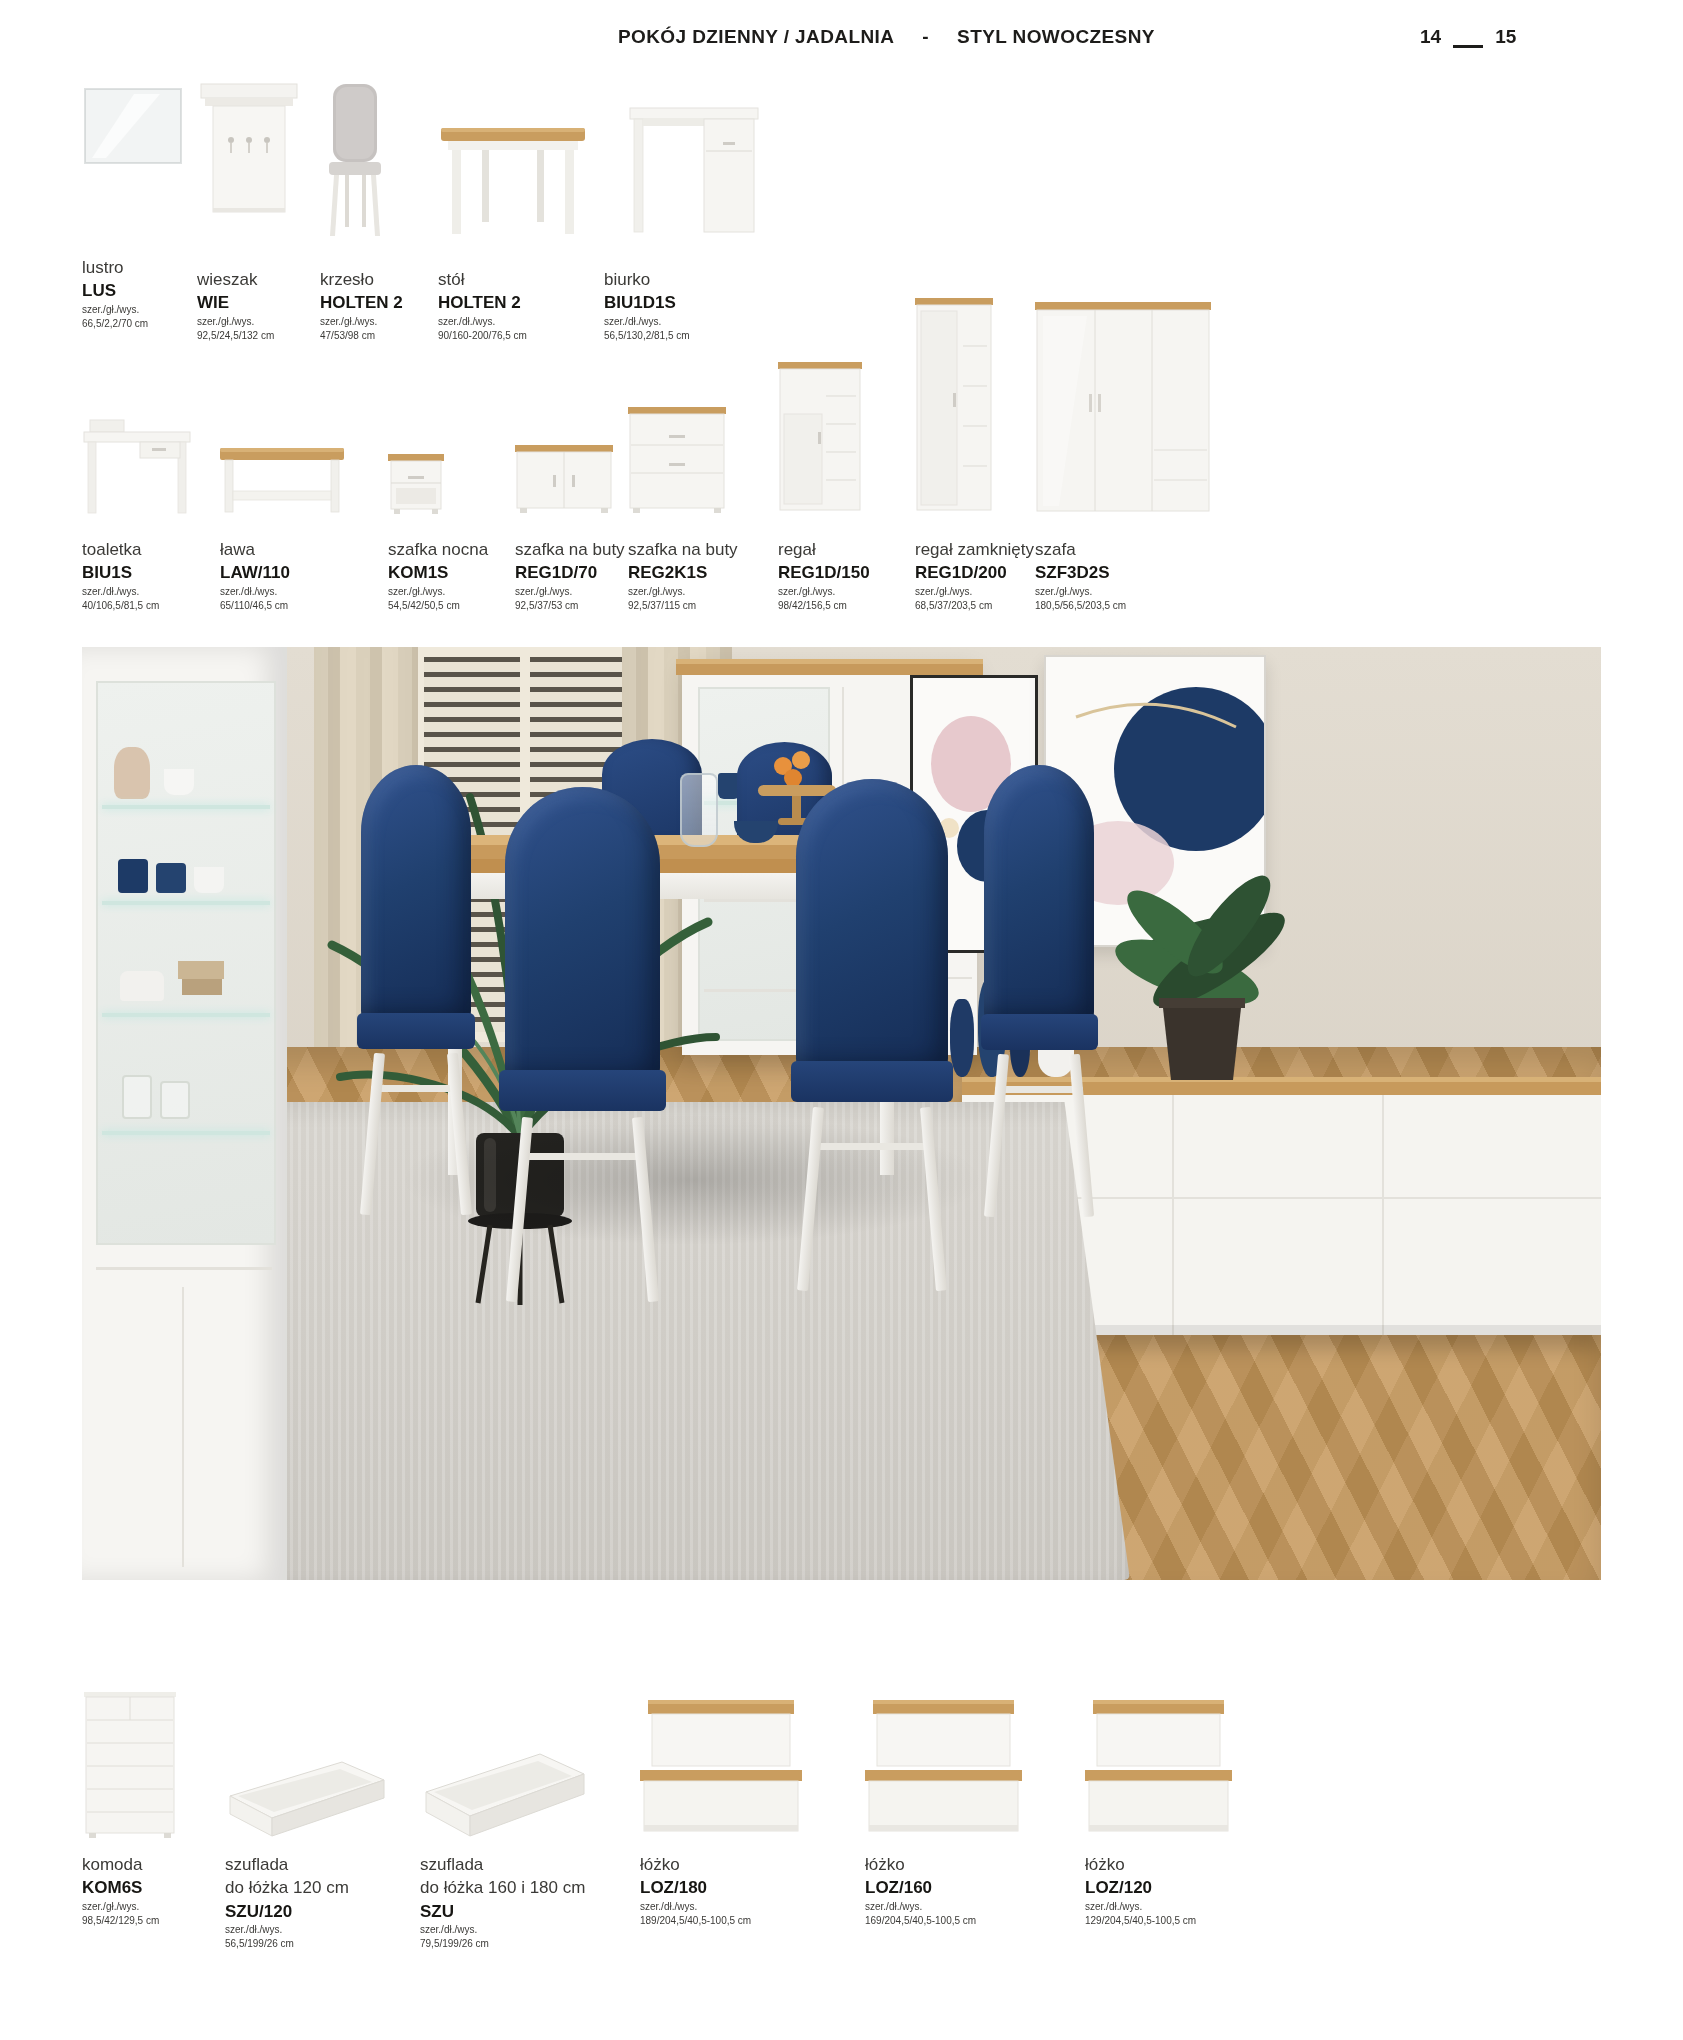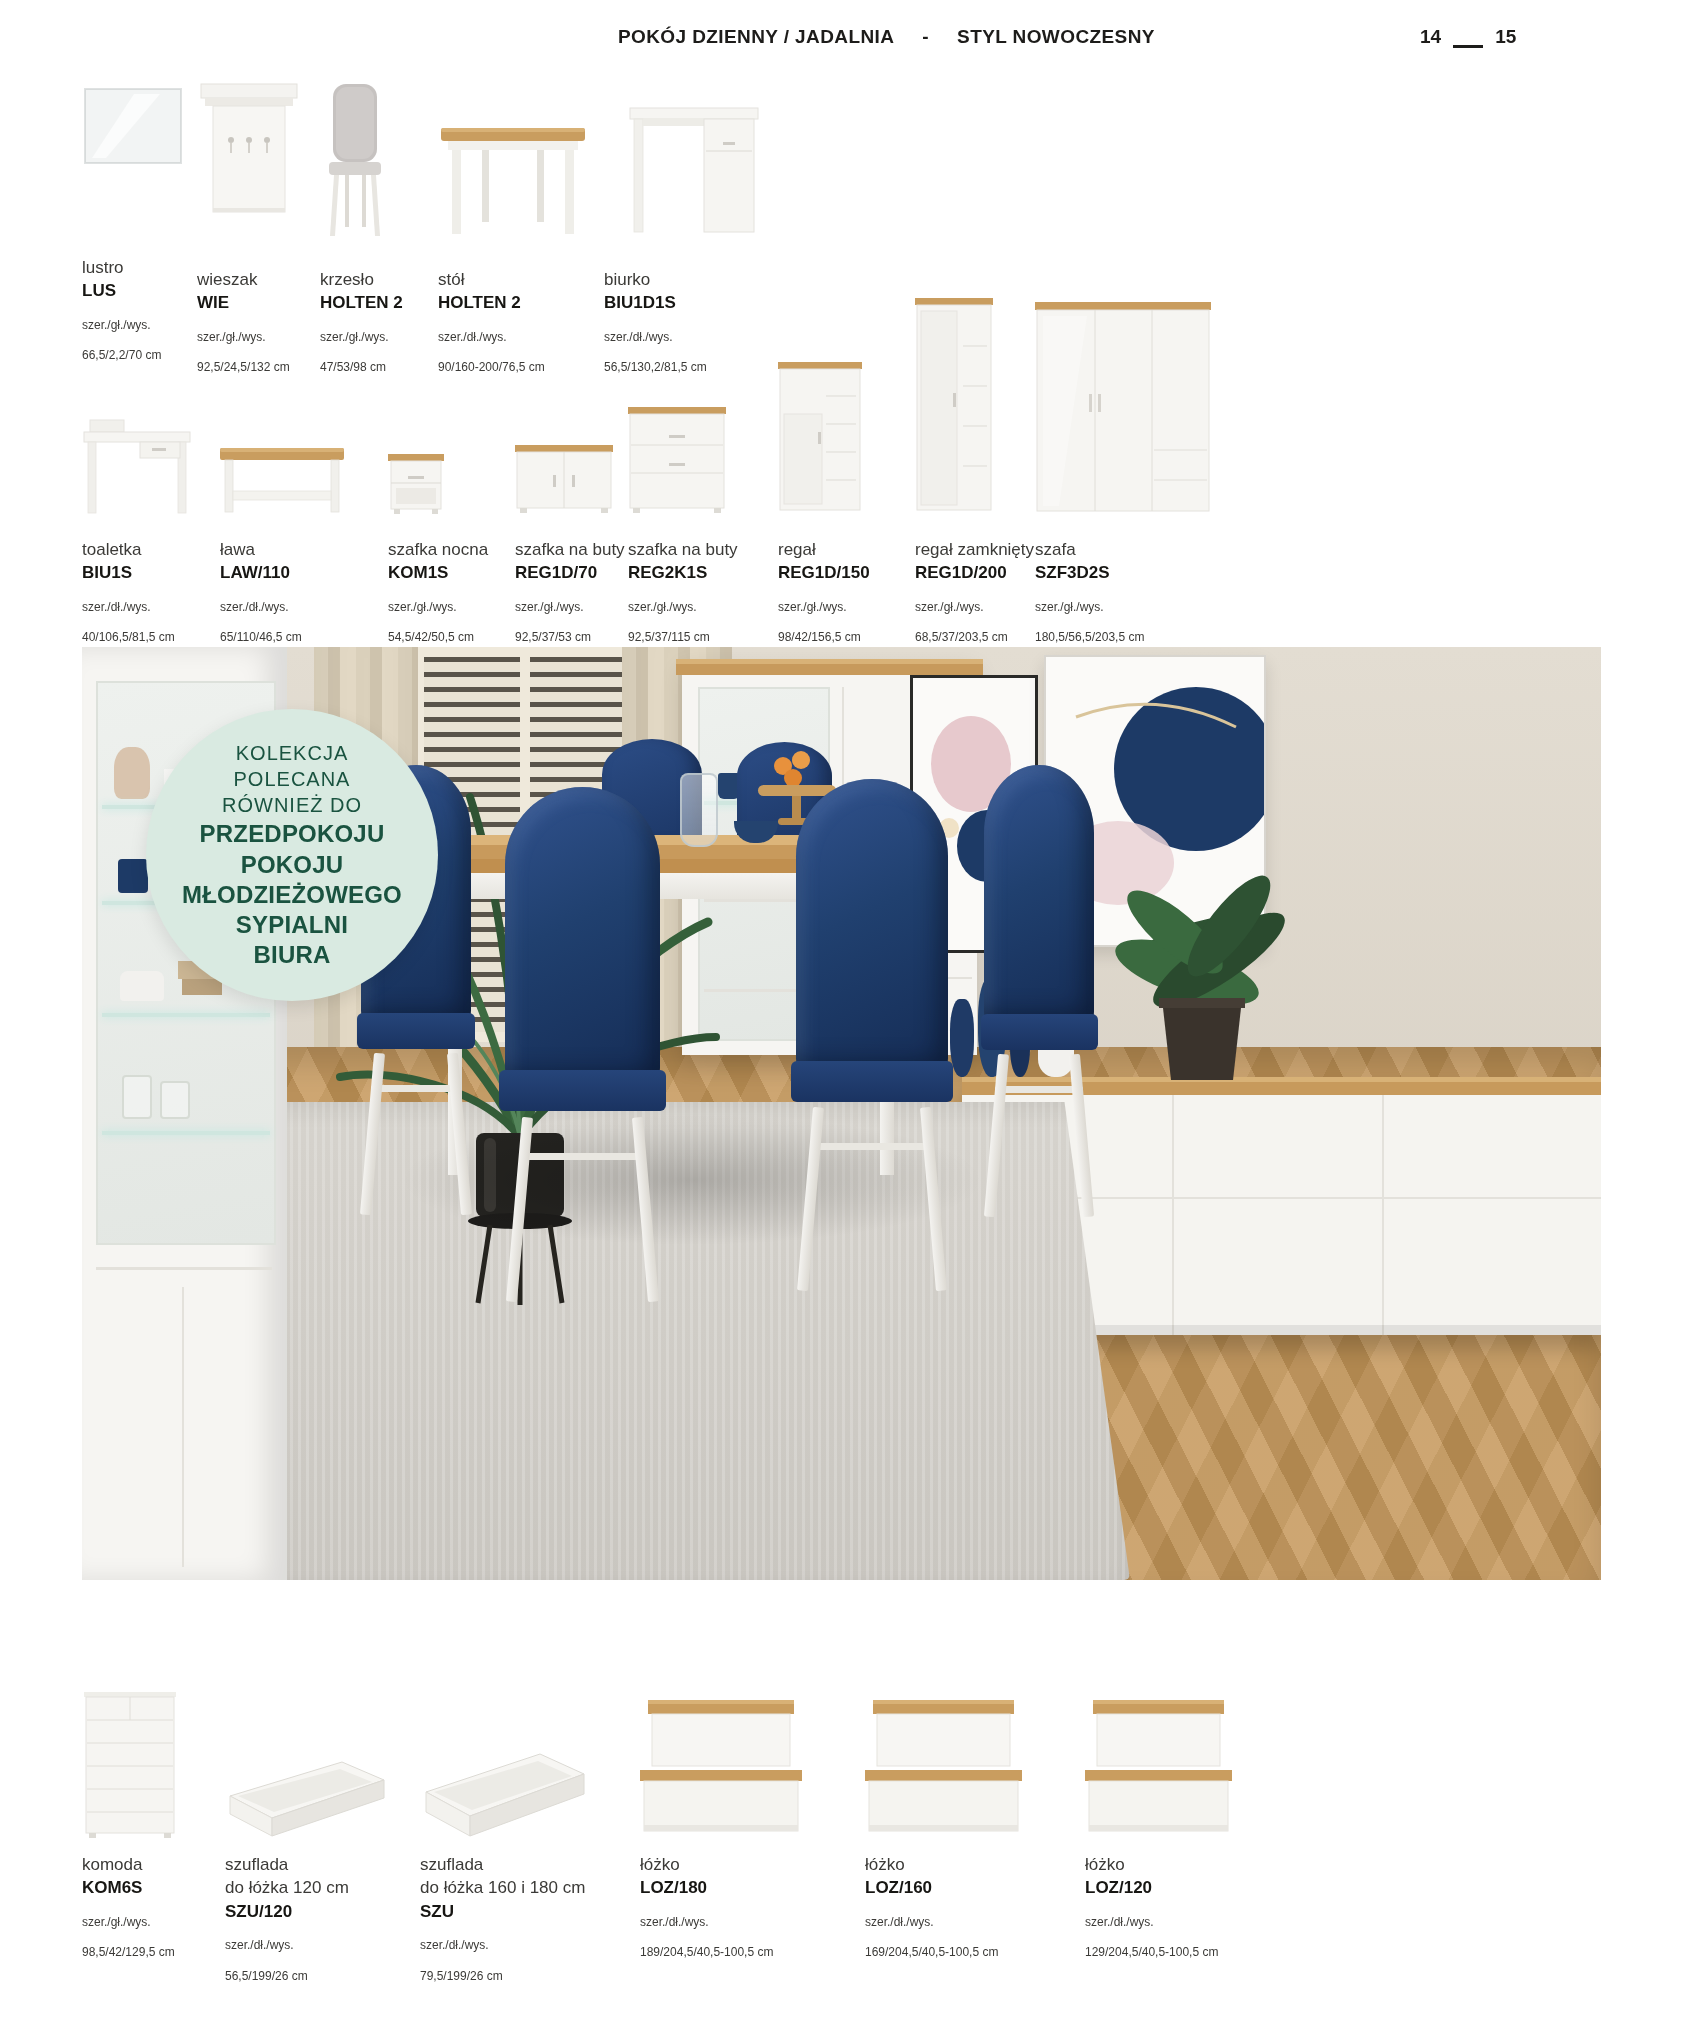--- a/index.html
+++ b/index.html
@@ -11,21 +11,21 @@
   .hdr{position:absolute;top:26px;left:618px;display:flex;gap:28px;
        font-size:19px;font-weight:bold;color:#1d1c1a;letter-spacing:.4px;white-space:nowrap;}
   .pgnums{position:absolute;top:26px;left:1420px;display:flex;align-items:flex-end;gap:12px;
           font-size:19px;font-weight:bold;color:#1d1c1a;}
   .pgline{width:30px;height:3px;background:#1d1c1a;margin-top:8px;}
 
   
   .card{position:absolute;white-space:nowrap;line-height:1.38;}
   .card .nm{font-size:17px;color:#3b3a37;}
   .card .cd{font-size:17px;font-weight:bold;color:#171613;}
-  .card .dl,.card .dv{font-size:12px;color:#3b3a37;margin-top:14px;}
+  .card .dl,.card .dv{font-size:10px;color:#3b3a37;}
   .thumb{position:absolute;}
   .thumb svg{display:block;width:100%;height:100%;}
 
   
   .photo{position:absolute;left:82px;top:647px;width:1519px;height:933px;overflow:hidden;
          background:linear-gradient(180deg,#e3ddd2 0%,#d9d2c6 60%,#d4ccbf 100%);}
   .floor{position:absolute;left:0;top:400px;width:1519px;height:533px;
          background:
            repeating-linear-gradient(63deg,rgba(255,255,255,.10) 0 26px,rgba(0,0,0,.07) 26px 52px),
            repeating-linear-gradient(-63deg,#c89c62 0 34px,#bd9155 34px 68px);
@@ -485,30 +485,20 @@
         <div class="abs" style="left:84px;top:296px;width:40px;height:16px;background:#b9a17d"></div>
         <div class="shelfline" style="left:4px;top:330px;width:168px"></div>
         <div class="abs" style="left:24px;top:392px;width:26px;height:40px;border:2px solid #d6dbd4;border-radius:4px;background:rgba(255,255,255,.4)"></div>
         <div class="abs" style="left:62px;top:398px;width:26px;height:34px;border:2px solid #d6dbd4;border-radius:4px;background:rgba(255,255,255,.4)"></div>
         <div class="shelfline" style="left:4px;top:448px;width:168px"></div>
       </div>
       <div class="seam" style="left:14px;top:620px;width:176px;height:3px"></div>
       <div class="seam" style="left:100px;top:640px;width:2px;height:280px"></div>
     </div>
 
-    <div class="badge">
-      <div class="b-intro">KOLEKCJA</div>
-      <div class="b-intro">POLECANA</div>
-      <div class="b-intro">RÓWNIEŻ DO</div>
-      <div class="b-bold">PRZEDPOKOJU</div>
-      <div class="b-bold">POKOJU</div>
-      <div class="b-bold">MŁODZIEŻOWEGO</div>
-      <div class="b-bold">SYPIALNI</div>
-      <div class="b-bold">BIURA</div>
-    </div>
   </div>
 
 
   <div class="thumb" style="left:84px;top:1692px;width:92px;height:146px">
     <svg viewBox="0 0 92 146">
         <rect x="0" y="0" width="92" height="5" fill="#efeee9"></rect>
         <rect x="2" y="5" width="88" height="136" fill="#f6f5f2" stroke="#e4e2dd"></rect>
         <line x1="46" y1="5" x2="46" y2="28" stroke="#e0ded8"></line>
         <line x1="3" y1="28" x2="89" y2="28" stroke="#e0ded8"></line>
         <line x1="3" y1="51" x2="89" y2="51" stroke="#e0ded8"></line>

